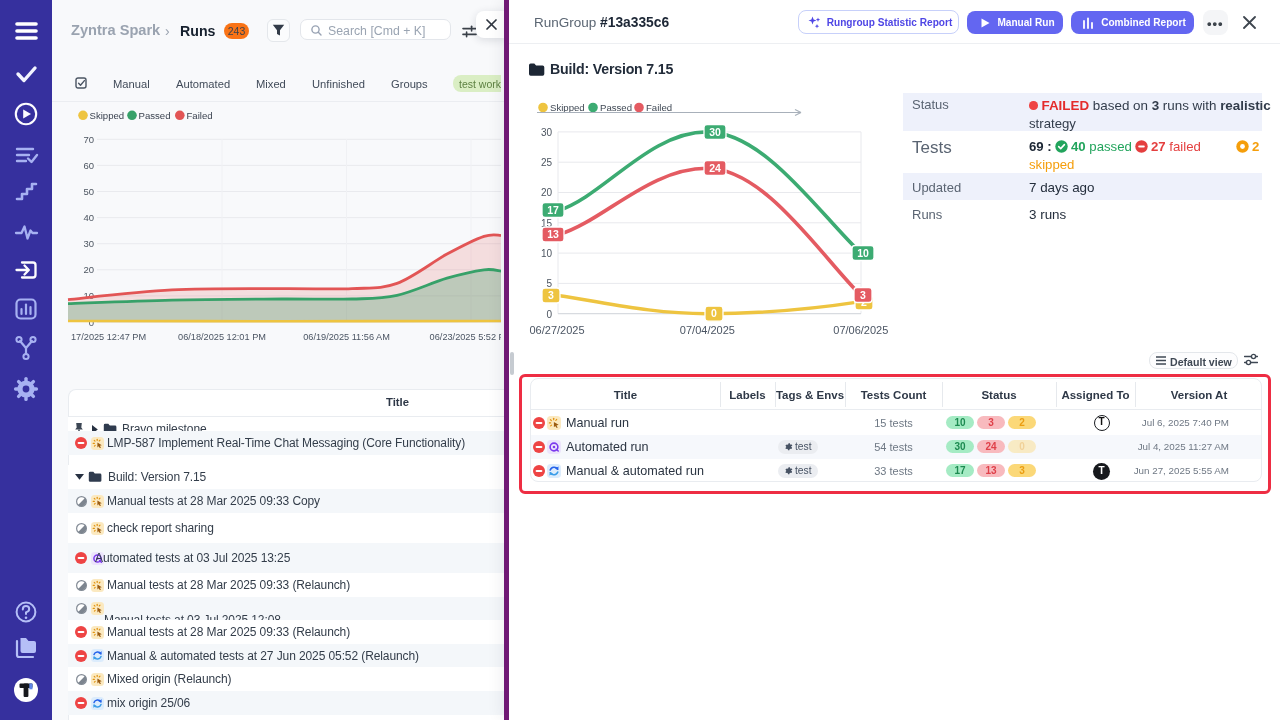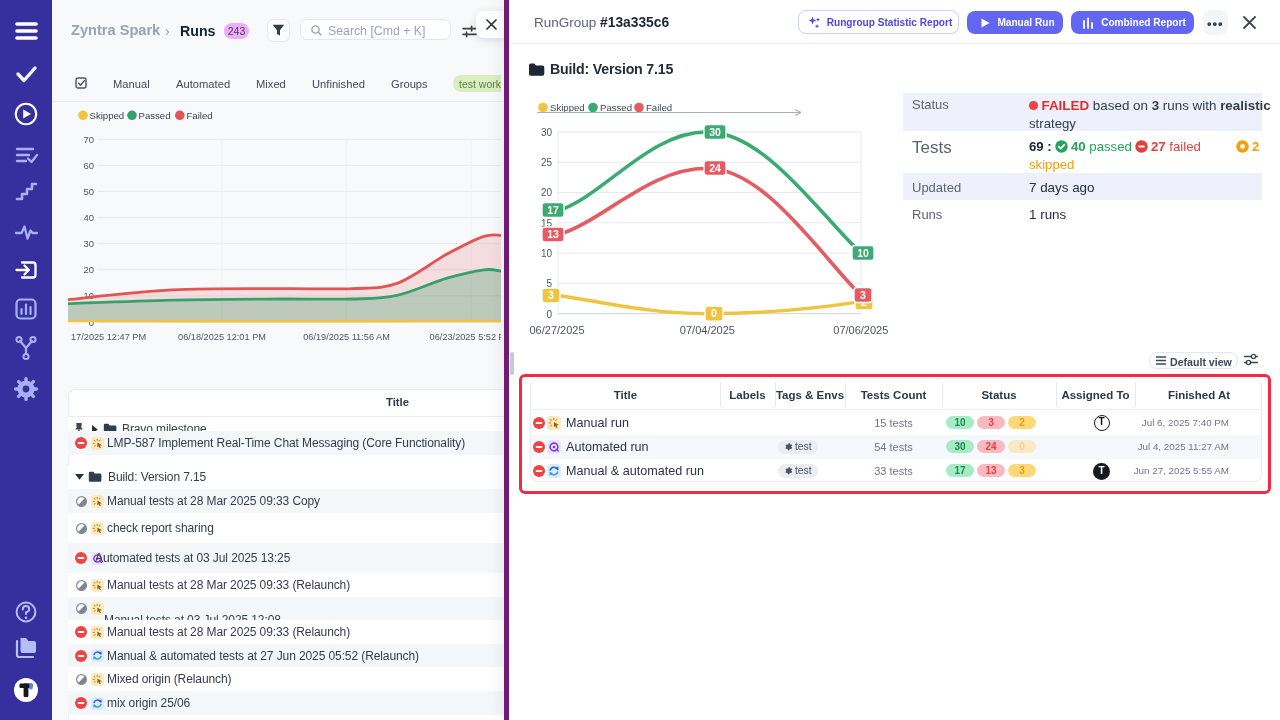--- a/index.html
+++ b/index.html
@@ -71,21 +71,21 @@
         </g>
       <g id="ic-chevD">
           <path d="M0 0 L9 0 L4.5 5.8 Z" fill="#273142"></path>
         </g>
     </defs>
   </svg>
 
   <span class="txt" style="left:19px; top:22px; font-size:14.6px; font-weight:700; color:#9aa3b0;">Zyntra Spark</span>
   <span class="txt" style="left:113px; top:23px; font-size:14px; color:#9aa3b0;">›</span>
   <span class="txt" style="left:128px; top:22.5px; font-size:14.2px; font-weight:700; color:#16202e;">Runs</span>
-  <span class="txt" style="left:172px; top:22.5px; width:25px; height:16px; background:#f0abfc; border-radius:9px; font-size:10.5px; color:#3c434d; text-align:center; line-height:16px;">243</span>
+  <span class="txt" style="left:172px; top:22.5px; width:25px; height:16px; background:#f97316; border-radius:9px; font-size:10.5px; color:#3c434d; text-align:center; line-height:16px;">243</span>
   <span class="abs" style="left:215px; top:19px; width:23px; height:23px; background:#fbfcfd; border:1px solid #e4e7eb; border-radius:6px;">
     <svg width="13" height="13" viewBox="0 0 13 13" style="margin:4px 0 0 4px;">
         <path d="M0.8 0.8 L12.2 0.8 L8 6.2 L8 11.6 L5 10 L5 6.2 Z" fill="#333c49"></path>
       </svg>
   </span>
   <span class="abs" style="left:248px; top:19px; width:151px; height:21px; background:#fff; border:1px solid #e3e6eb; border-radius:7px;">
     <svg width="11" height="11" viewBox="0 0 11 11" style="position:absolute; left:10px; top:4.5px;">
         <circle cx="4.5" cy="4.5" r="3.6" stroke="#98a2b3" stroke-width="1.4" fill="none"></circle>
         <line x1="7.3" y1="7.3" x2="10" y2="10" stroke="#98a2b3" stroke-width="1.4" stroke-linecap="round"></line>
       </svg>
@@ -480,21 +480,21 @@
     </svg>
   <span class="txt" style="left:642px; top:138.5px; font-size:13.2px; color:#e43f3f;"><b>27</b> failed</span>
   <svg width="13" height="13" viewBox="0 0 13 13" class="abs" style="left:727px; top:139.5px;">
       <circle cx="6.5" cy="6.5" r="6.2" fill="#f59e0b"></circle>
       <circle cx="6.5" cy="6.5" r="2.4" fill="#fff"></circle>
     </svg>
   <span class="txt" style="left:743px; top:138.5px; font-size:13.2px; color:#f59e0b;"><b>2</b></span>
   <span class="txt" style="left:520px; top:156.5px; font-size:13.2px; color:#f59e0b;">skipped</span>
 
   <span class="txt" style="left:520px; top:180px; font-size:13.4px; color:#242e3c;">7 days ago</span>
-  <span class="txt" style="left:520px; top:206.5px; font-size:13.4px; color:#242e3c;">1 runs</span>
+  <span class="txt" style="left:520px; top:206.5px; font-size:13.4px; color:#242e3c;">3 runs</span>
 
   <span class="abs" style="left:640px; top:351.5px; width:89px; height:17px; background:#fdfdfe; border:1px solid #e4e7eb; border-radius:8px;">
     <svg width="10" height="9" viewBox="0 0 10 9" style="position:absolute; left:6px; top:3.5px;">
       <g stroke="#3f4854" stroke-width="1.5">
           <line x1="0" y1="1" x2="10" y2="1"></line>
           <line x1="0" y1="4.5" x2="10" y2="4.5"></line>
           <line x1="0" y1="8" x2="10" y2="8"></line>
         </g>
     </svg>
     <span class="txt" style="left:20px; top:3px; font-size:10.6px; font-weight:700; color:#3f4854;">Default view</span>
@@ -511,21 +511,21 @@
   <div class="abs" style="left:9.5px; top:373.5px; width:752.5px; height:120px; border:3px solid #ee2d43; border-radius:6px;"></div>
   <div class="abs" style="left:21px; top:378px; width:732px; height:103.5px; background:#fff; border:1px solid #e9ecf0; border-radius:8px; overflow:hidden;">
     <div class="abs" style="left:0; top:0; width:732px; height:31px; border-bottom:1px solid #e9ecf0;"></div>
     <div class="abs" style="left:0; top:55.5px; width:732px; height:24px; background:#f6f8fc;"></div>
     <span class="th" style="left:0; width:189px;">Title</span>
     <span class="th" style="left:189px; width:55px;">Labels</span>
     <span class="th" style="left:244px; width:70px;">Tags &amp; Envs</span>
     <span class="th" style="left:314px; width:97px;">Tests Count</span>
     <span class="th" style="left:411px; width:114px;">Status</span>
     <span class="th" style="left:525px; width:79px;">Assigned To</span>
-    <span class="th" style="left:604px; width:128px;">Finished At</span>
+    <span class="th" style="left:604px; width:128px;">Version At</span>
     <div class="abs" style="left:189px; top:3px; width:1px; height:25px; background:#e6e9ed;"></div>
     <div class="abs" style="left:244px; top:3px; width:1px; height:25px; background:#e6e9ed;"></div>
     <div class="abs" style="left:314px; top:3px; width:1px; height:25px; background:#e6e9ed;"></div>
     <div class="abs" style="left:411px; top:3px; width:1px; height:25px; background:#e6e9ed;"></div>
     <div class="abs" style="left:525px; top:3px; width:1px; height:25px; background:#e6e9ed;"></div>
     <div class="abs" style="left:604px; top:3px; width:1px; height:25px; background:#e6e9ed;"></div>
 
     <svg width="12" height="12" viewBox="0 0 12 12" class="abs" style="left:1.5px; top:37.5px;">
         <use href="#ic-minus"></use>
       </svg>

